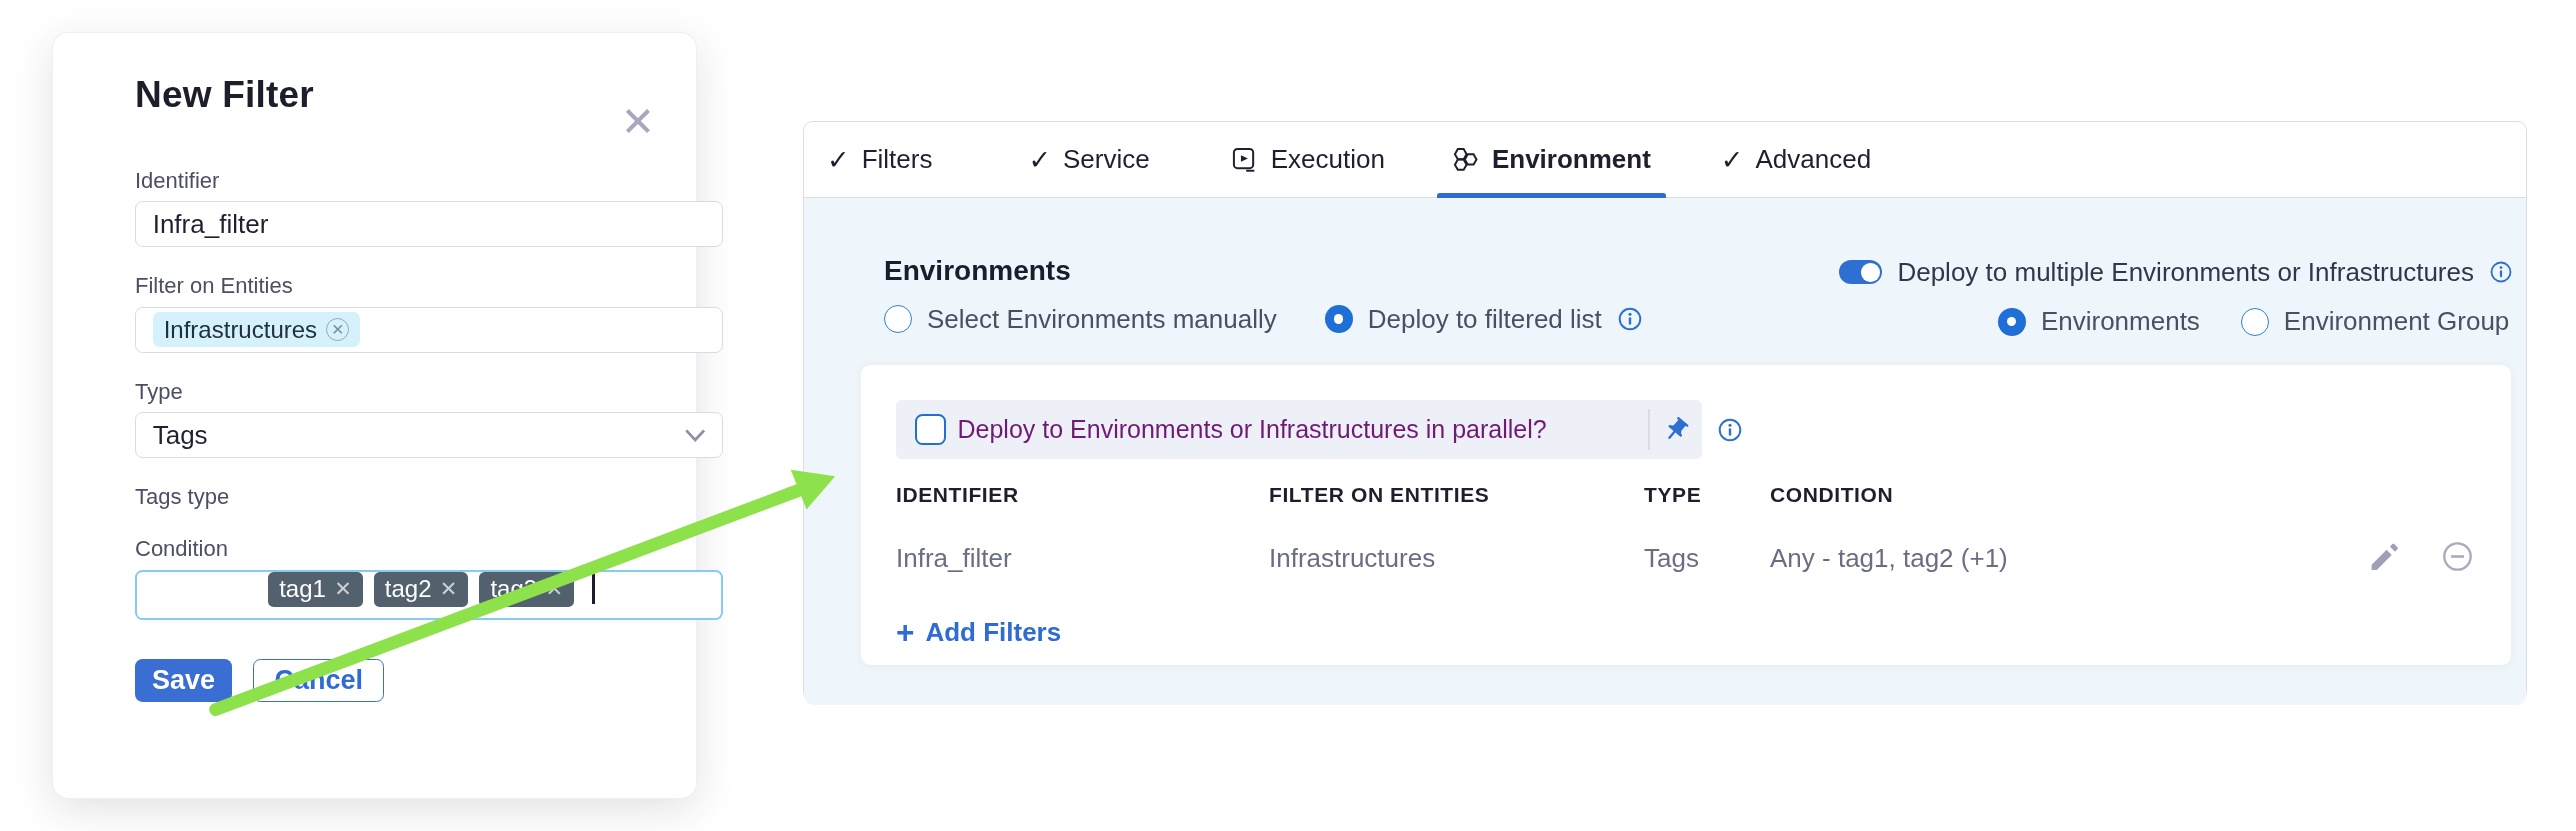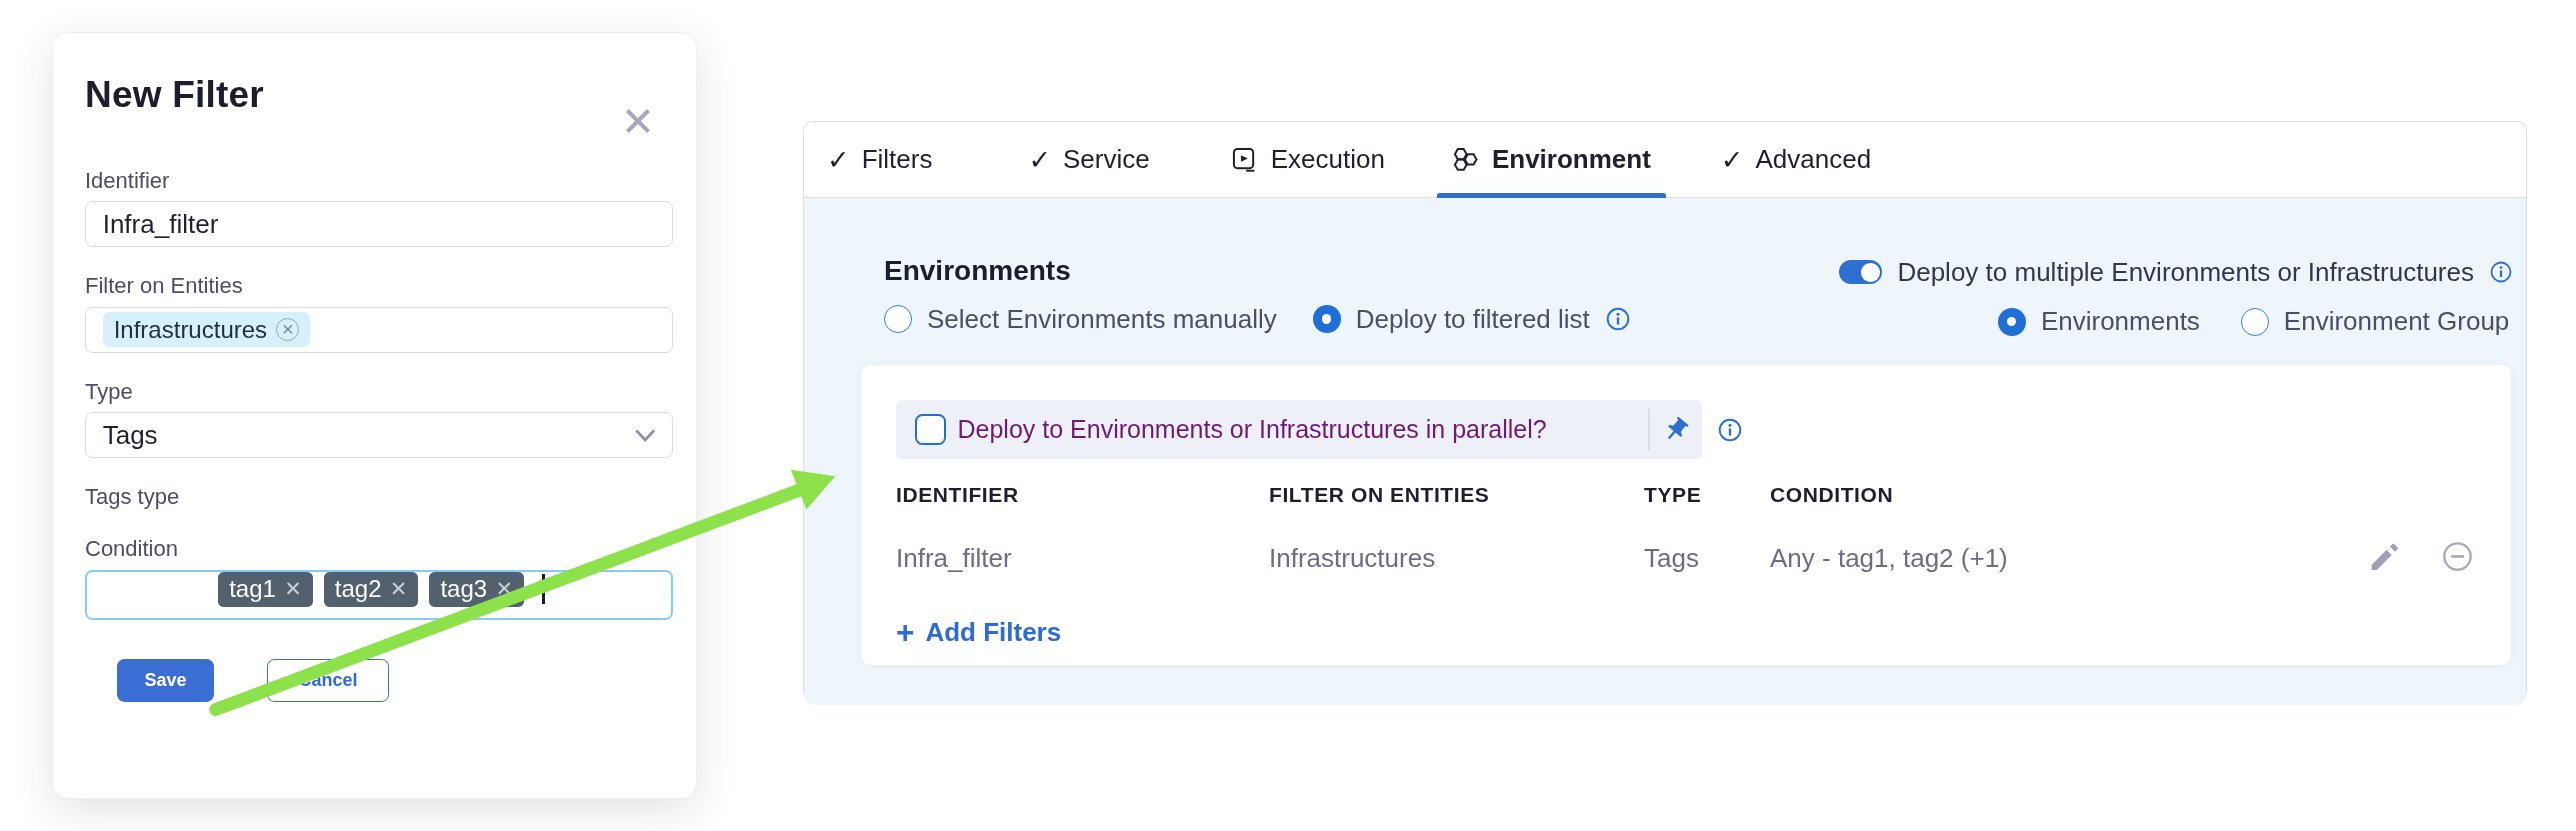--- a/index.html
+++ b/index.html
@@ -2,21 +2,21 @@
 <html style="font-size:15px"><head>
 <meta charset="utf-8">
 <style>
   * { margin:0; padding:0; box-sizing:border-box; }
   html,body { width:2576px; height:832px; background:#ffffff;
     font-family:"Liberation Sans","DejaVu Sans",sans-serif; color:#1f2130; overflow:hidden; position:relative; }
 
   
   .modal { position:absolute; left:53px; top:33px; width:643px; height:765px; background:#fff;
     border-radius:15px; box-shadow:0 0 0 0.9px #eeeef4, 0 11px 41px rgba(42,44,66,.14);
-    padding:41px 46px 0 32px; }
+    padding:41px 46px 0 82px; }
   .modal-title { font-size:37px; font-weight:700; color:#1c1e2c; letter-spacing:0.2px; }
   .modal-close { position:absolute; top:69px; right:41px; font-size:41px; line-height:1; color:#a7a8bd; font-weight:400; cursor:default; }
   .fld-label { font-size:22px; color:#4c4e64; }
   .lab-1 { margin-top:52px; } .lab-n { margin-top:26px; }
   .inputbox { margin-top:7.4px; width:588px; height:46px; background:#fff; border:1.9px solid #d8dae6;
     border-radius:7.4px; display:flex; align-items:center; padding:0 16.7px; font-size:26px; color:#1f2130; }
   .inputbox.split { padding:0; overflow:hidden; }
   .sel-main { flex:1; display:flex; align-items:center; justify-content:space-between; padding:0 16.7px; height:100%; }
   .pin-zone { width:48px; height:100%; border-left:1.9px solid #d8dae6; display:flex; align-items:center; justify-content:center; background:#fff; }
   .chev { width:20.4px; height:13px; }
@@ -24,39 +24,39 @@
     padding:0 11px; font-size:24px; color:#22303a; }
   .chip-x-circle { width:23px; height:23px; border:1.4px solid #9aa6b8; border-radius:50%;
     display:flex; align-items:center; justify-content:center; font-size:15.7px; color:#7c8a99; }
   .condition { border-color:#86cbf3; border-width:2.3px; height:50px; gap:11px;flex-direction:column; }
   .cond-chips { flex:1; display:flex; align-items:center; gap:11px; padding:0 5.6px 0 11px; height:100%; }
   .tag-chip { background:#53606d; color:#fff; border-radius:5.6px; height:35px; padding:0 11px;
     font-size:24px; display:flex; align-items:center; gap:8.3px; }
   .tag-x { color:#c9cfd6; font-size:21px; }
   .text-cursor { width:2.8px; height:30px; background:#1b1d2c; margin-left:7.4px; }
   .btn-row { margin-top:39px; display:flex; gap:21px; }
-  .btn { height:43px; border-radius:7.4px; font-size:18px; font-weight:700; display:flex; align-items:center; justify-content:center; cursor:default;margin-left:32px; }
+  .btn { height:43px; border-radius:7.4px; font-size:27px; font-weight:700; display:flex; align-items:center; justify-content:center; cursor:default; }
   .btn-save { width:97px; background:#3a6ed3; color:#fff; border:none; }
   .btn-cancel { min-width:122px; padding:0 20.4px; background:#fff; border:1.9px solid #3a6ed3; color:#2e6bd4; }
 
   
   .panel { position:absolute; left:803px; top:121px; width:1724px; height:580px; background:#fff;
     border:0.9px solid #dcdde9; border-radius:9.3px; }
   .tabbar { height:76px; display:flex; align-items:stretch; padding-left:23px; background:#fff;
     border-bottom:0.9px solid #dcdde9; border-radius:9.3px 9.3px 0 0; }
   .tab { position:relative; display:flex; align-items:center; gap:12px; font-size:26px; color:#1e2030; }
   .tab-overview { margin-right:96px; } .tab-service { margin-right:81px; }
   .tab-environment { margin-right:70px; } .tab-execution { margin-right:67px; }
   .tab.active { font-weight:700; }
   .tab-underline { position:absolute; left:-15px; right:-15px; bottom:-0.9px; height:4.6px; background:#2e6bd4; border-radius:2.8px 2.8px 0 0; }
   .check-glyph { font-size:27px; color:#1e2030; }
   .content { position:relative; height:507px; background:#eef6fb; border-radius:0 0 9.3px 9.3px; padding:57px 13px 0 80px; }
   .content-header { display:flex; justify-content:space-between; align-items:flex-start; }
   .env-heading { font-size:28px; font-weight:700; color:#1b1d2c; }
-  .left-radios { margin-top:16.7px; display:flex; gap:36px; align-items:center; }
+  .left-radios { margin-top:16.7px; display:flex; gap:48px; align-items:center; }
   .radio-item { display:flex; align-items:center; gap:15px; font-size:26px; color:#4c4e64; }
   .radio { width:28px; height:28px; border-radius:50%; flex:none; }
   .radio.off { border:1.9px solid #2e7fd8; background:#fff; }
   .radio.on { background:#1f6fd6; position:relative; }
   .radio.on::after { content:""; position:absolute; width:9.3px; height:9.3px; background:#fff; border-radius:50%; top:9.3px; left:9.3px; }
   .right-col { display:flex; flex-direction:column; align-items:flex-end; gap:18.5px; padding:1.9px 0 0 0; }
   .toggle-row { display:flex; align-items:center; gap:15px; font-size:26px; color:#33364a; }
   .toggle { width:43px; height:24px; background:#2e6fd2; border-radius:12px; position:relative; flex:none; }
   .toggle-knob { position:absolute; right:2.8px; top:2.8px; width:18.5px; height:18.5px; background:#fff; border-radius:50%; }
   .right-radios { display:flex; gap:41px; margin-right:3.7px; }

